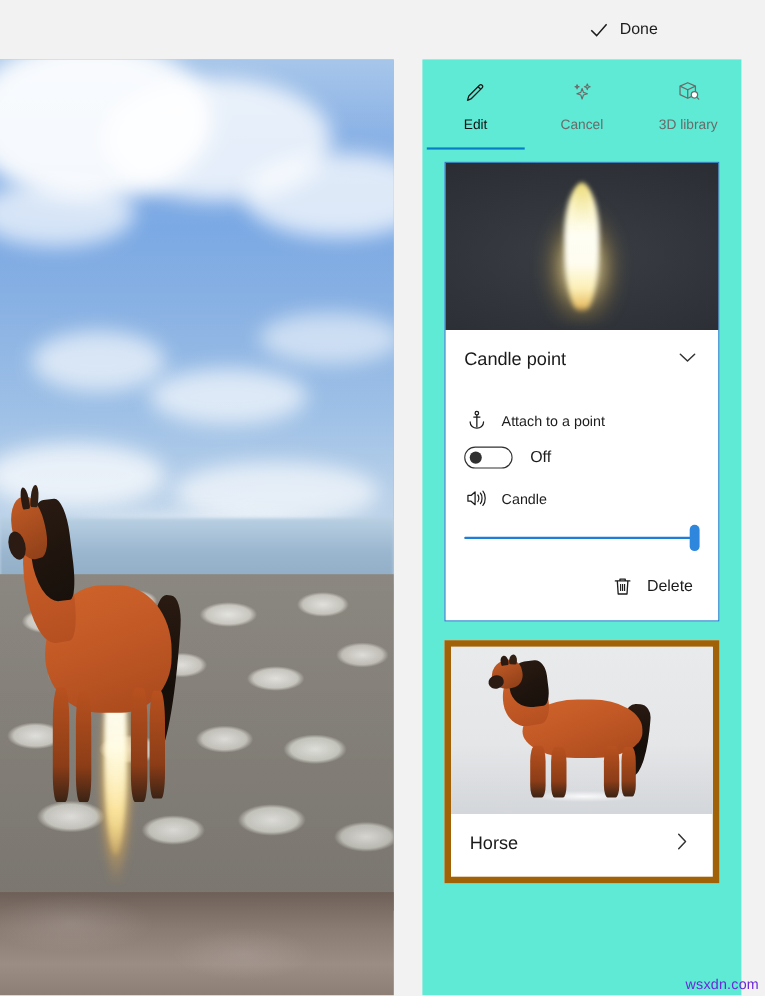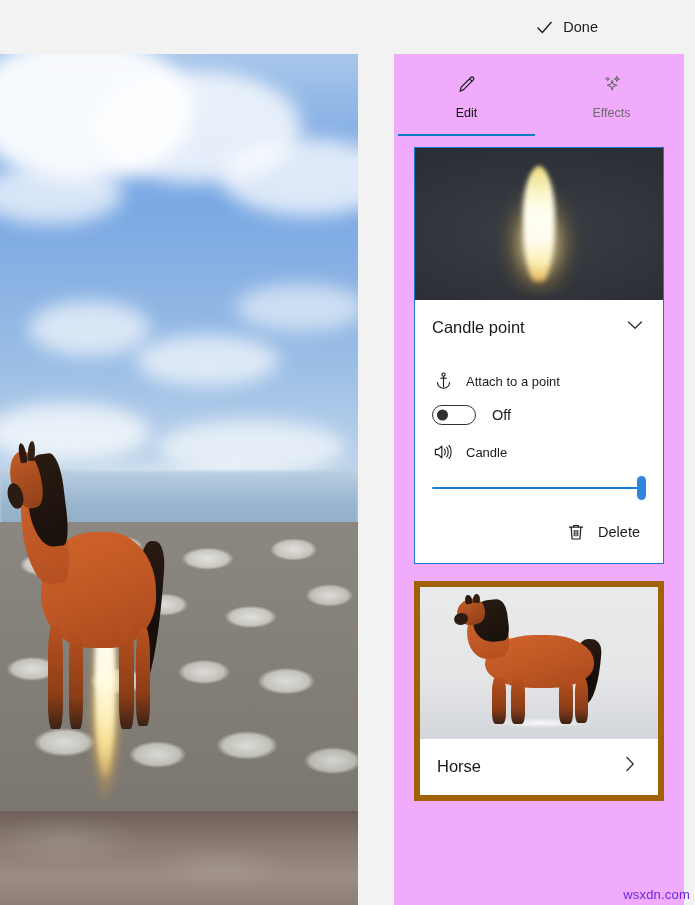--- a/index.html
+++ b/index.html
@@ -212,23 +212,23 @@
   }
   .h-leg { position: absolute; background: linear-gradient(to bottom, #b8511f 0%, #8c3d17 68%, #3a2315 100%); border-radius: 30% 30% 24% 24%; }
   .l1 { left: 22%; top: 62%; width: 8%;   height: 36%; }
   .l2 { left: 33%; top: 63%; width: 7.5%; height: 35%; }
   .l3 { left: 60%; top: 62%; width: 8%;   height: 36%; }
   .l4 { left: 69%; top: 63%; width: 7.5%; height: 34%; }
 
   
   .panel {
     position: absolute;
-    left: 394px; top: 54px;
+    left: 384px; top: 54px;
     width: 290px; height: 851px;
-    background: #f0abfc;
+    background: #5eead4;
     overflow: hidden;
   }
 
   
   .tabs {
     display: flex;
     height: 82px;
     align-items: stretch;
   }
   .tab {
@@ -511,23 +511,35 @@
       </div>
 
       <div class="tab">
         <span class="ticon">
           <svg width="24" height="24" viewBox="0 0 24 24">
             <path d="M12.2 8.4 L13.4 12.0 L17.0 13.2 L13.4 14.4 L12.2 18.0 L11.0 14.4 L7.4 13.2 L11.0 12.0 Z" fill="none" stroke="#6b6b6b" stroke-width="1.05" stroke-linejoin="round"></path>
             <path d="M16.9 4.3 L17.6 6.2 L19.5 6.9 L17.6 7.6 L16.9 9.5 L16.2 7.6 L14.3 6.9 L16.2 6.2 Z" fill="none" stroke="#6b6b6b" stroke-width="1.05" stroke-linejoin="round"></path>
             <path d="M7.6 5.0 L8.1 6.4 L9.5 6.9 L8.1 7.4 L7.6 8.8 L7.1 7.4 L5.7 6.9 L7.1 6.4 Z" fill="none" stroke="#6b6b6b" stroke-width="1.0" stroke-linejoin="round"></path>
           </svg>
         </span>
-        <span>Effects</span>
+        <span>Cancel</span>
       </div>
 
+      <div class="tab">
+        <span class="ticon">
+          <svg width="25" height="25" viewBox="0 0 25 25">
+            <path d="M12.2 4.2 L19.2 7.3 L19.2 15.0 L12.2 18.3 L5.2 15.0 L5.2 7.3 Z" fill="none" stroke="#6b6b6b" stroke-width="1.15" stroke-linejoin="round"></path>
+            <path d="M5.2 7.3 L12.2 10.6 L19.2 7.3" fill="none" stroke="#6b6b6b" stroke-width="1.15" stroke-linejoin="round"></path>
+            <path d="M12.2 10.6 L12.2 18.3" fill="none" stroke="#6b6b6b" stroke-width="1.15"></path>
+            <circle cx="18.3" cy="15.2" r="2.9" fill="#ffffff" stroke="#6b6b6b" stroke-width="1.15"></circle>
+            <path d="M20.4 17.3 L22.2 19.1" fill="none" stroke="#6b6b6b" stroke-width="1.15" stroke-linecap="round"></path>
+          </svg>
+        </span>
+        <span>3D library</span>
+      </div>
     </div>
 
     <div class="cards">
 
       <div class="card selected">
 
         <div class="thumb thumb-flame">
           <div class="flame-glow"></div>
           <div class="flame-body"></div>
           <div class="flame-tip"></div>

